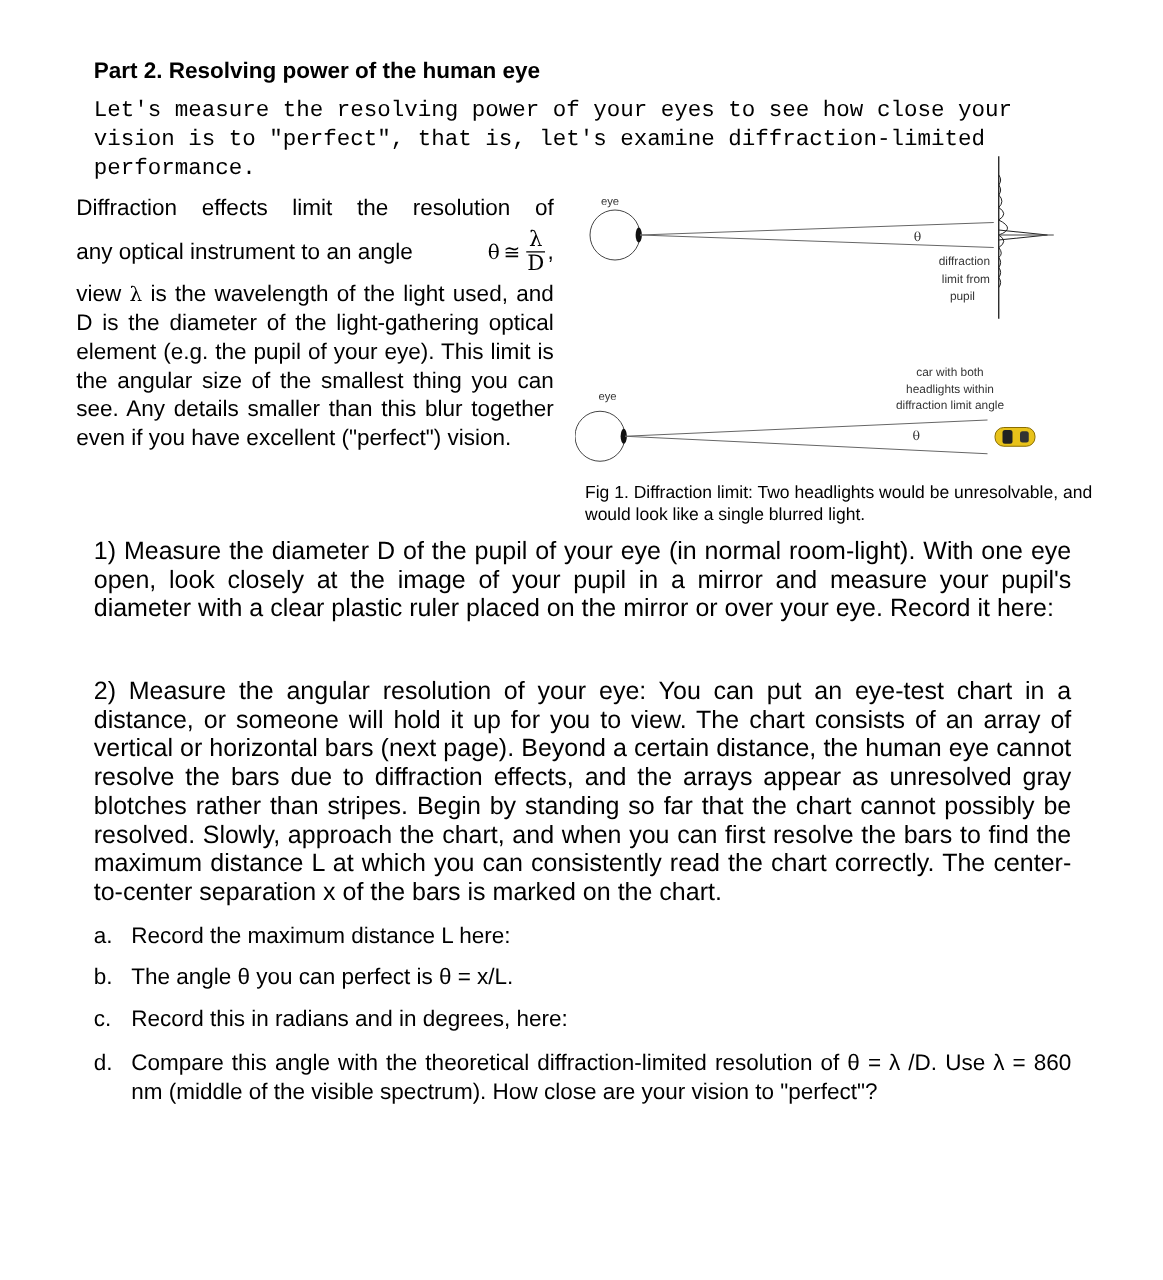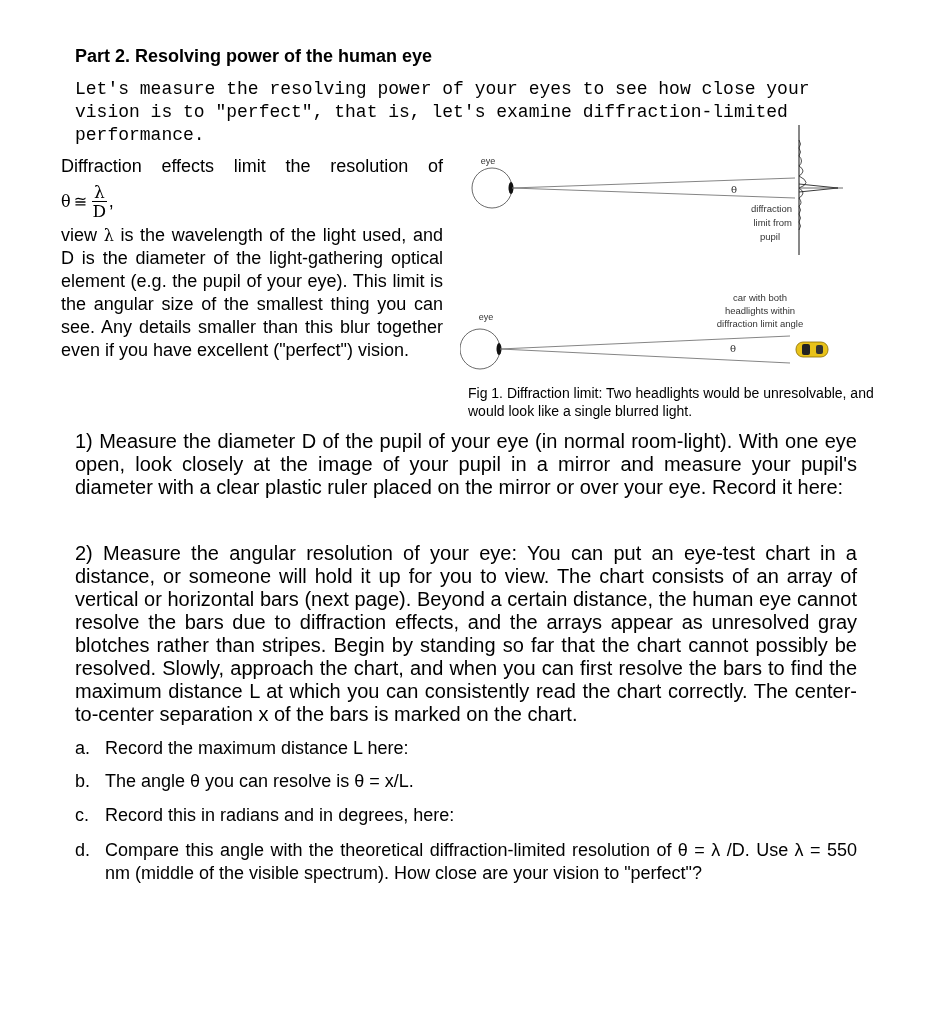--- a/index.html
+++ b/index.html
@@ -24,20 +24,21 @@
 </style>
 </head>
 <body>
 
 <div class="abs h2">Part 2. Resolving power of the human eye</div>
 <div class="abs intro">Let's measure the resolving power of your eyes to see how close your vision is to "perfect", that is, let's examine diffraction-limited performance.</div>
 
 <div class="abs left-col">
   <span class="l1">Diffraction effects limit the resolution of</span>
   <div class="eq-line">
+    <span>any optical instrument to an angle</span>
     <span style="display:inline-flex;align-items:center;">
       <span class="greek">θ</span>
       <span class="greek" style="margin:0 3px;">≅</span>
       <span class="frac">
         <span class="num">λ</span>
         <span>D</span>
       </span>
       <span>,</span>
     </span>
   </div>
@@ -86,22 +87,22 @@
 
 <div class="abs para" style="top:430px;">1) Measure the diameter D of the pupil of your eye (in normal room-light). With one eye open, look closely at the image of your pupil in a mirror and measure your pupil's diameter with a clear plastic ruler placed on the mirror or over your eye.  Record it here:</div>
 <div class="abs para" style="top:542px;">2) Measure the angular resolution of your eye: You can put an eye-test chart in a distance, or someone will hold it up for you to view.  The chart consists of an array of vertical or horizontal bars (next page).  Beyond a certain distance, the human eye cannot resolve the bars due to diffraction effects, and the arrays appear as unresolved gray blotches rather than stripes.  Begin by standing so far that the chart cannot possibly be resolved. Slowly, approach the chart, and when you can first resolve the bars to find the maximum distance L at which you can consistently read the chart correctly. The center-to-center separation x of the bars is marked on the chart.</div>
 
 <div class="abs list-item" style="top:737px;">
   <span class="marker">a.</span>
   <span class="txt">Record the maximum distance L here:</span>
 </div>
 <div class="abs list-item" style="top:770px;">
   <span class="marker">b.</span>
-  <span class="txt">The angle θ you can resolve is θ = x/L.</span>
+  <span class="txt">The angle θ you can perfect is θ = x/L.</span>
 </div>
 <div class="abs list-item" style="top:804px;">
   <span class="marker">c.</span>
   <span class="txt">Record this in radians and in degrees, here:</span>
 </div>
 <div class="abs list-item" style="top:839px;">
   <span class="marker">d.</span>
-  <span class="txt">Compare this angle with the theoretical diffraction-limited resolution of θ = λ /D. Use λ = 550 nm (middle of the visible spectrum). How close are your vision to "perfect"?</span>
+  <span class="txt">Compare this angle with the theoretical diffraction-limited resolution of θ = λ /D. Use λ = 860 nm (middle of the visible spectrum). How close are your vision to "perfect"?</span>
 </div>
 
 </body></html>

